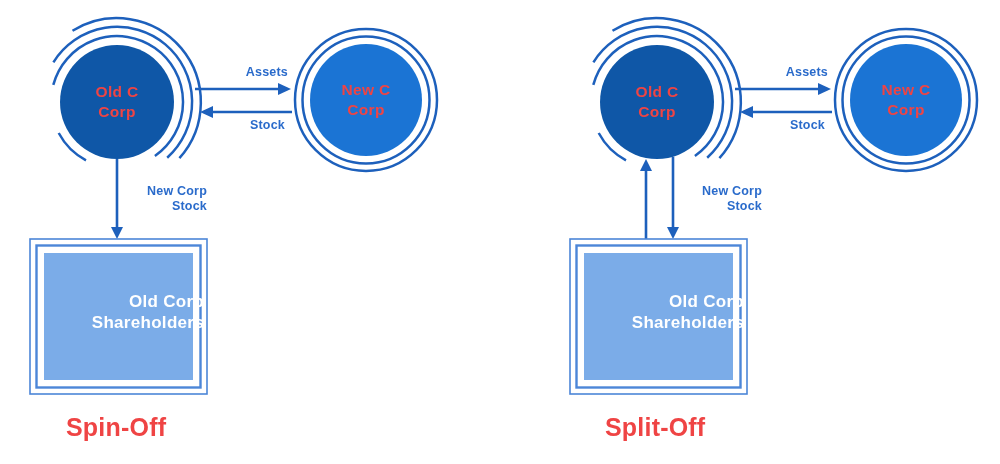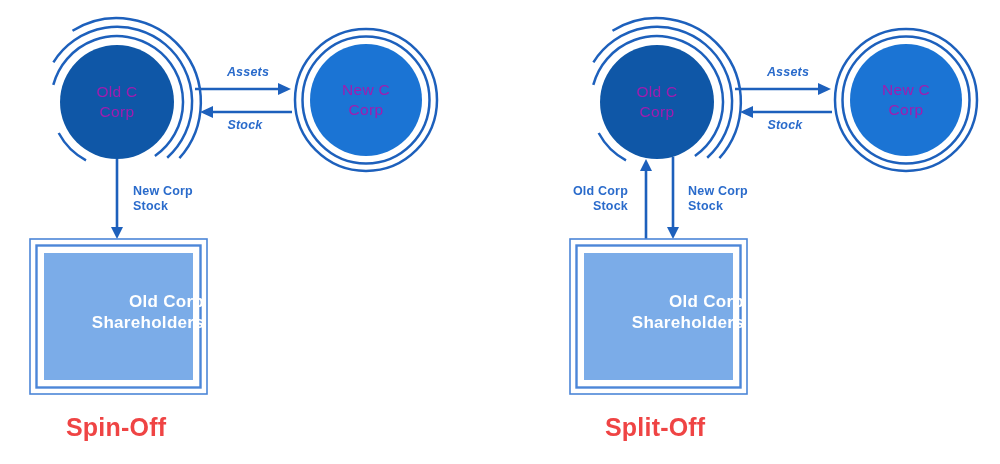--- a/index.html
+++ b/index.html
@@ -11,24 +11,24 @@
   .panel.left{left:0;}
   .panel.right{left:540px;}
   .shapes{position:absolute;left:0;top:0;}
   .arc{fill:none;stroke:#1D60BC;stroke-width:2.5;}
   .ring{fill:none;stroke:#1D60BC;stroke-width:2.5;}
   .edge{stroke:#1D60BC;stroke-width:2.6;}
   .head{fill:#1D60BC;stroke:none;}
   .frame-outer{fill:none;stroke:#4C86D8;stroke-width:1.6;}
   .frame-inner{fill:none;stroke:#4C86D8;stroke-width:2.4;}
   .label{position:absolute;color:#2A6BCB;font-size:12.5px;font-weight:700;
-         line-height:1.18;letter-spacing:.2px;}
-  .label.center{text-align:center;font-style:italic;}
+         line-height:1.18;letter-spacing:.2px;text-align:right;}
+  .label.center{}
   .label.rightalign{text-align:right;}
-  .node-label{position:absolute;color:#a21caf;font-size:15.5px;font-weight:400;
+  .node-label{position:absolute;color:#ef4444;font-size:15.5px;font-weight:700;
               line-height:1.3;text-align:center;letter-spacing:.3px;}
   .box-label{position:absolute;color:#ffffff;font-size:17px;font-weight:700;
              line-height:1.25;text-align:right;letter-spacing:.3px;}
   .panel-title{position:absolute;color:#ef4444;font-size:25px;font-weight:800;
                letter-spacing:.2px;}
 </style>
 </head>
 <body>
 
 <div class="canvas">
@@ -122,19 +122,18 @@
         <rect class="frame-outer" x="30" y="239" width="177" height="155"></rect>
         <rect class="frame-inner" x="36.5" y="245.5" width="164" height="142"></rect>
         <rect x="44" y="253" width="149" height="127" fill="#7BACE8"></rect>
       </g>
     </svg>
 
     <div class="node-label" style="left:87px;top:82px;width:60px;">Old C Corp</div>
     <div class="node-label" style="left:336px;top:80px;width:60px;">New C Corp</div>
     <div class="label center" style="left:208px;top:65px;width:80px;">Assets</div>
     <div class="label center" style="left:205px;top:118px;width:80px;">Stock</div>
-    <div class="label rightalign" style="left:8px;top:184px;width:80px;">Old Corp Stock</div>
     <div class="label" style="left:148px;top:184px;width:74px;">New Corp Stock</div>
     <div class="box-label" style="left:34px;top:291px;width:170px;">Old Corp Shareholders</div>
     <div class="panel-title" style="left:65px;top:413px;text-align:center;">Split-Off</div>
   </div>
 
 </div>
 
 </body></html>

